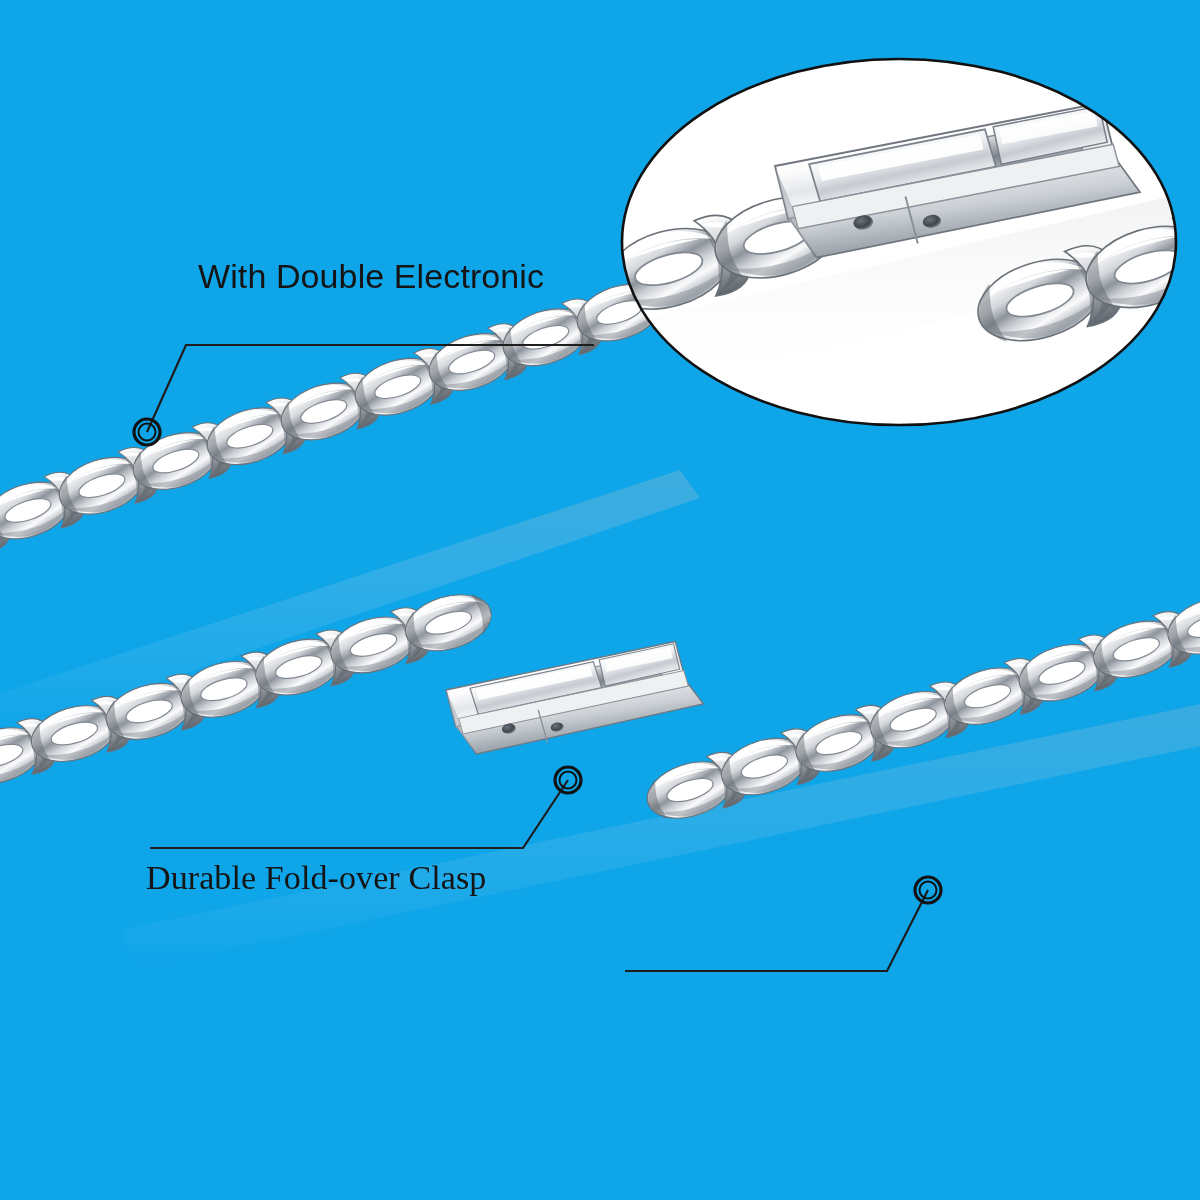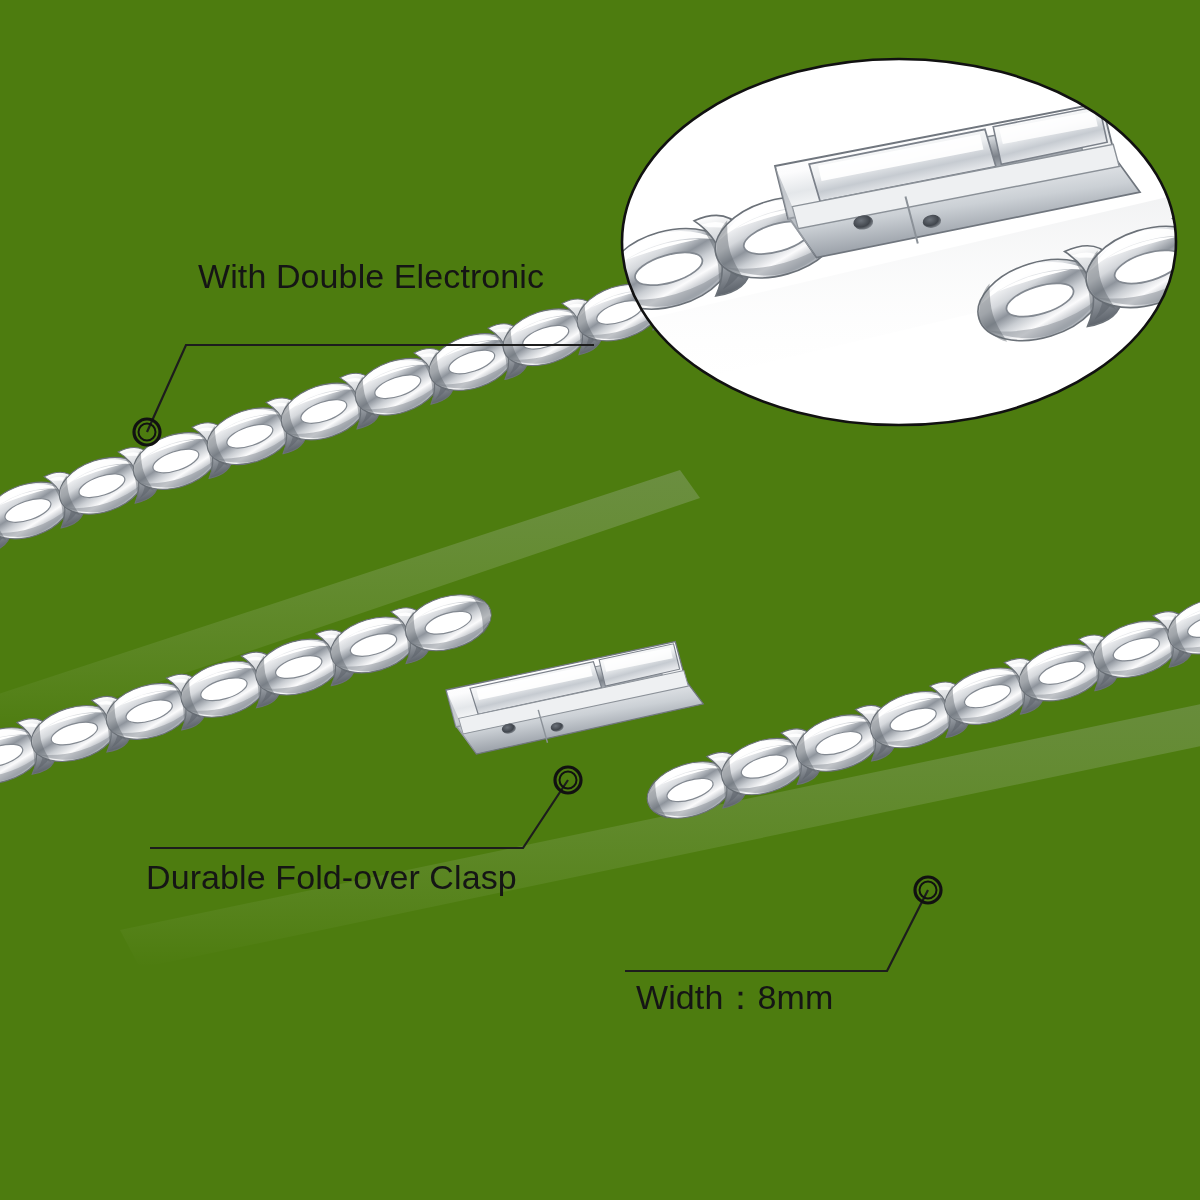--- a/index.html
+++ b/index.html
@@ -3,33 +3,33 @@
 <meta charset="utf-8">
 <title>Chain Product Infographic</title>
 <style>
   html,body{margin:0;padding:0;}
   body{
     width:1200px;height:1200px;
     background:#ffffff;
     font-family:"Liberation Sans", sans-serif;
     overflow:hidden;
   }
-  #stage{position:relative;width:1200px;height:1200px;background:#4d7c0f;}
+  #stage{position:relative;width:1200px;height:1200px;background:#0ea5e9;}
   #art{position:absolute;left:0;top:0;width:1200px;height:1200px;}
   .callout-text{
     position:absolute;
     color:#151515;
     font-family:"Liberation Sans", sans-serif;
     font-size:34px;
     line-height:39px;
     letter-spacing:0.1px;
     white-space:pre;
   }
   #txt-pvd{left:198px;top:257px;}
-  #txt-clasp{left:146px;top:858px;}
+  #txt-clasp{left:146px;top:858px;font-family:Liberation Serif, serif;}
   #txt-width{left:636px;top:978px;}
 </style>
 </head>
 <body>
 
 <div id="stage">
 
   <svg id="art" viewBox="0 0 1200 1200" xmlns="http://www.w3.org/2000/svg">
     <defs>
 
@@ -281,15 +281,14 @@
         <circle cx="928" cy="890" r="13" fill="none" stroke="#111111" stroke-width="3.2"></circle>
         <circle cx="928" cy="890" r="8.5" fill="none" stroke="#111111" stroke-width="2"></circle>
       </g>
     </g>
   </svg>
 
   <div class="callout-text" id="txt-pvd"><span>With Double Electronic</span><br></div>
 
   <div class="callout-text" id="txt-clasp"><span>Durable Fold-over Clasp</span></div>
 
-  <div class="callout-text" id="txt-width"><span>Width：8mm</span></div>
 
 </div>
 
 </body></html>

